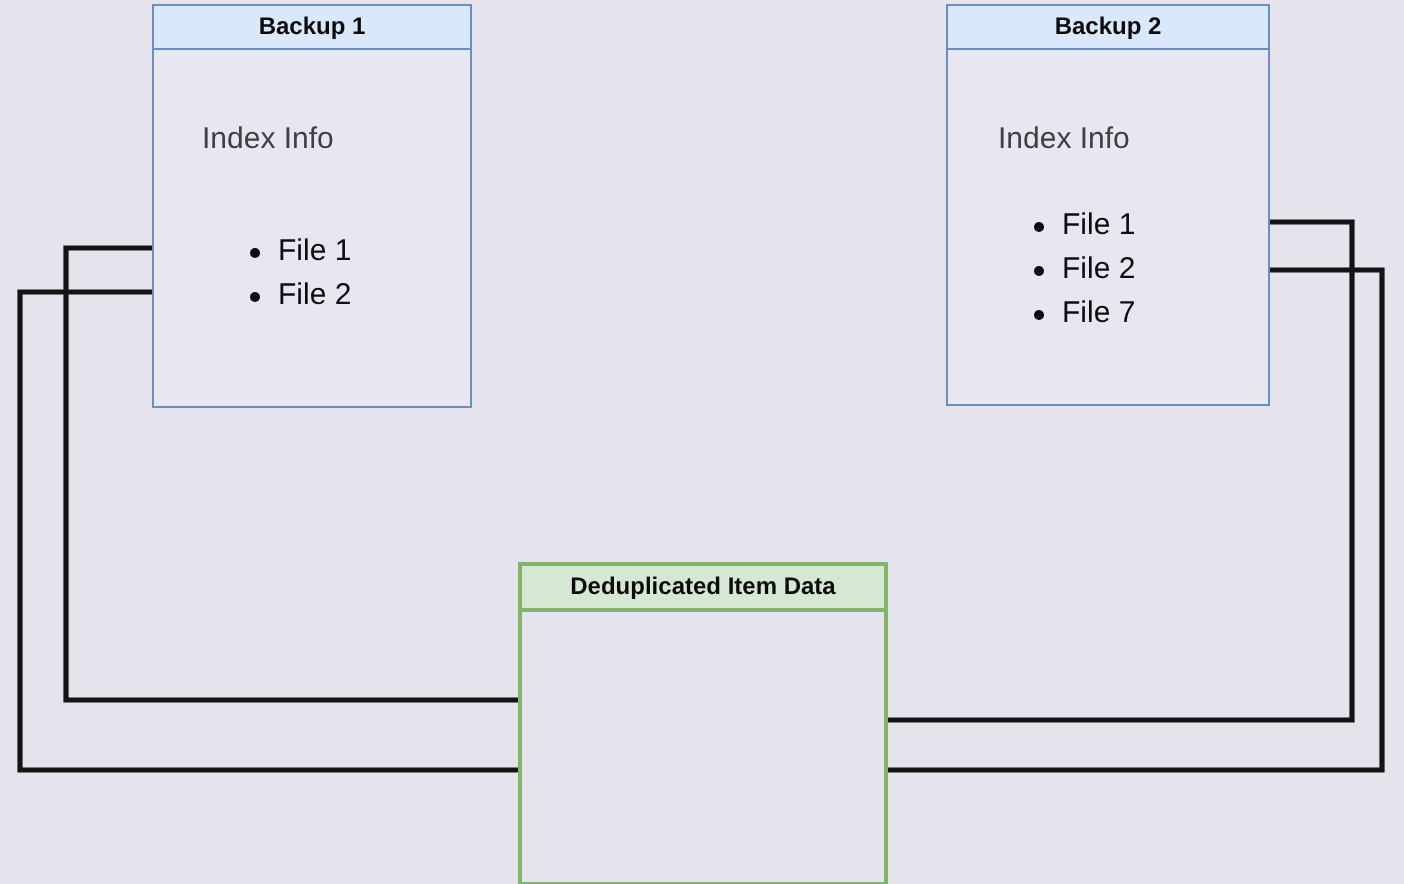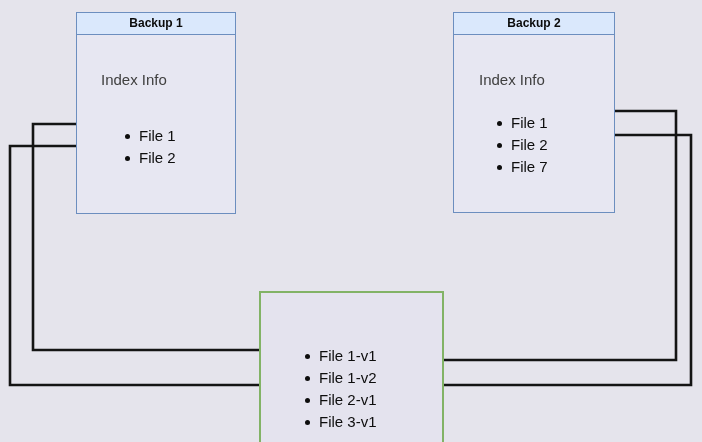--- a/index.html
+++ b/index.html
@@ -28,21 +28,20 @@
     top: 0;
     width: 702px;
     height: 442px;
     pointer-events: none;
   }
   .node {
     position: absolute;
     box-sizing: border-box;
     border: 1px solid #6c8ebf;
     background: #e7e7f2;
-    margin-top: 10px;
   }
   .node.green {
     border: 2px solid #82b366;
     background: #e4e3ee;
   }
   .node-header {
     box-sizing: border-box;
     height: 22px;
     line-height: 21px;
     text-align: center;
@@ -90,21 +89,21 @@
     content: "";
     position: absolute;
     left: 2px;
     top: 9px;
     width: 5px;
     height: 5px;
     border-radius: 50%;
     background: #0d0d0d;
   }
   #b1 { left: 76px; top: 2px; width: 160px; height: 202px; }
-  #b2 { left: 453px; top: 2px; width: 162px; height: 201px; }
+  #b2 { left: 473px; top: 2px; width: 162px; height: 201px; }
   #dd { left: 259px; top: 281px; width: 185px; height: 162px; }
   #b1 .index-label { left: 24px; top: 36px; }
   #b2 .index-label { left: 25px; top: 36px; }
   #b1 .file-list { left: 46px; top: 90px; }
   #b2 .file-list { left: 41px; top: 77px; }
   #dd .file-list { left: 42px; top: 52px; }
 </style>
 </head>
 <body>
 
@@ -146,23 +145,16 @@
       <div class="index-label">Index Info</div>
       <ul class="file-list">
         <li>File 1</li>
         <li>File 2</li>
         <li>File 7</li>
       </ul>
     </div>
   </div>
 
   <div class="node green" id="dd">
-    <div class="node-body">
-      <ul class="file-list">
-        <li>File 1-v1</li>
-        <li>File 1-v2</li>
-        <li>File 2-v1</li>
-        <li>File 3-v1</li>
-      </ul>
-    </div>
+    <div class="node-header">Deduplicated Item Data</div>
   </div>
 
 </div>
 
 </body></html>

